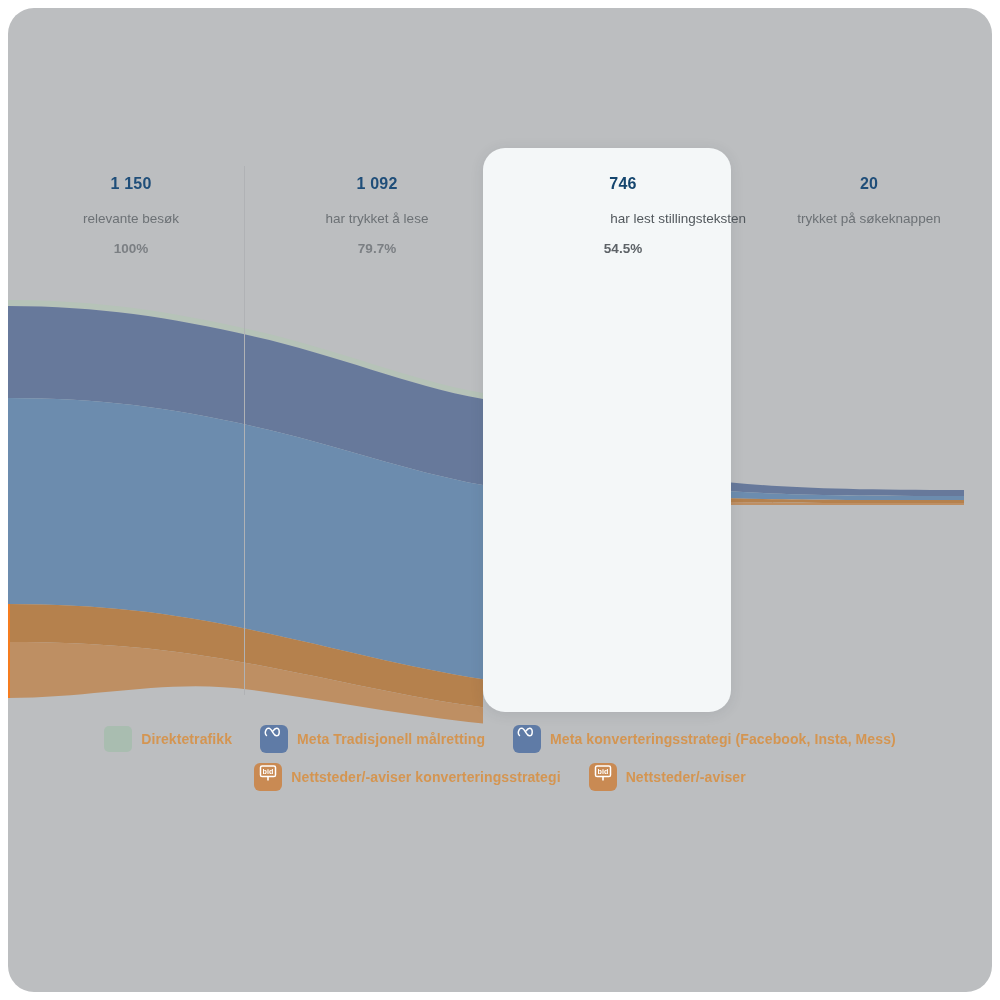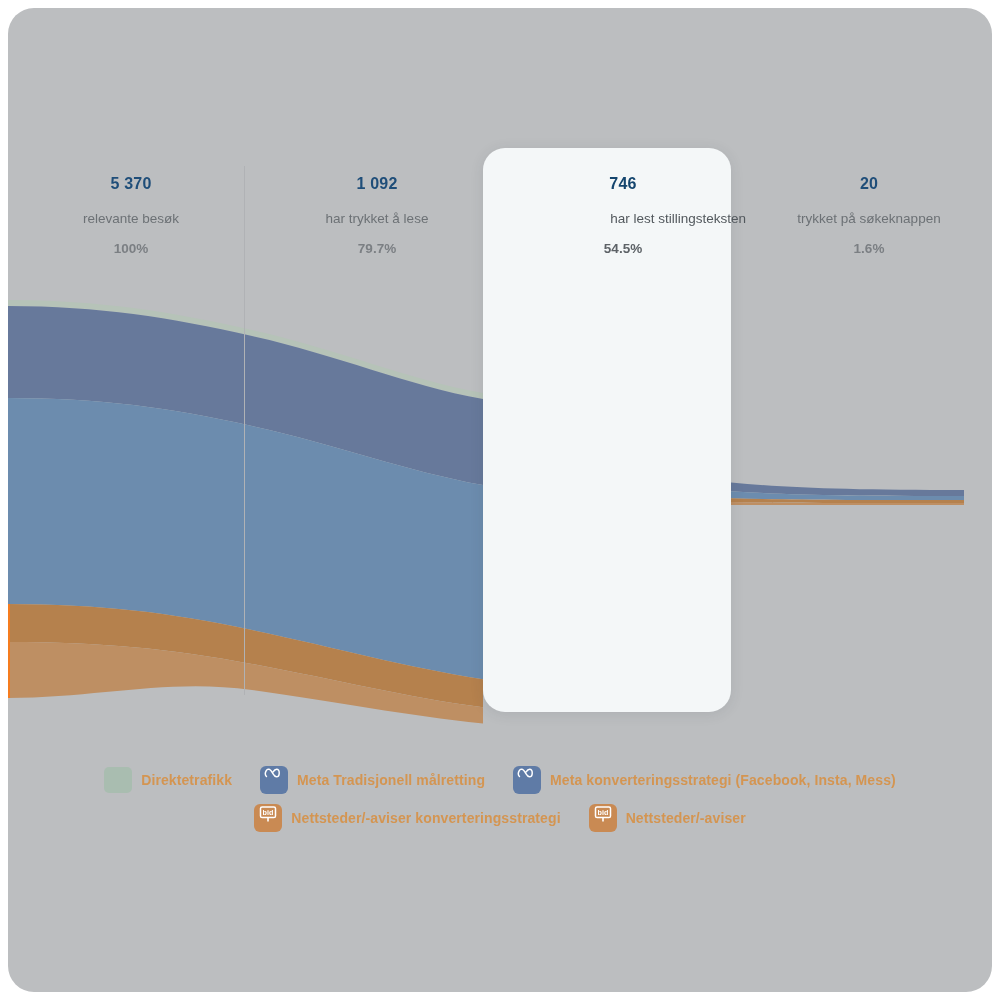--- a/index.html
+++ b/index.html
@@ -94,21 +94,21 @@
     line-height: 18px;
   }
   .stat-col.is-active .stat-value { color: #14456e; }
   .stat-col.is-active .stat-label { color: #52585d; text-align: right; }
   .stat-col.is-active .stat-pct  { color: #5d6267; }
 
   
   .legend {
     position: absolute;
     left: 0;
-    top: 753px;
+    top: 712px;
     width: 984px;
   }
   .legend-row {
     display: flex;
     align-items: center;
     justify-content: center;
     gap: 0;
     height: 38px;
   }
   .legend-item {
@@ -212,41 +212,40 @@
       </g>
     </svg>
 
     <div class="highlight-card"></div>
 
     <div class="col-divider" style="left:236px;"></div>
 
     <div class="stats-row">
 
       <div class="stat-col">
-        <div class="stat-value">5 370</div>
+        <div class="stat-value">1 150</div>
         <div class="stat-label">relevante besøk</div>
         <div class="stat-pct">100%</div>
       </div>
 
       <div class="stat-col">
         <div class="stat-value">1 092</div>
         <div class="stat-label">har trykket å lese</div>
         <div class="stat-pct">79.7%</div>
       </div>
 
       <div class="stat-col is-active">
         <div class="stat-value">746</div>
         <div class="stat-label">har lest stillingsteksten</div>
         <div class="stat-pct">54.5%</div>
       </div>
 
       <div class="stat-col">
         <div class="stat-value">20</div>
         <div class="stat-label">trykket på søkeknappen</div>
-        <div class="stat-pct">1.6%</div>
       </div>
 
     </div>
 
     <div class="legend">
 
       <div class="legend-row">
 
         <div class="legend-item">
           <span class="swatch-plain"></span>

